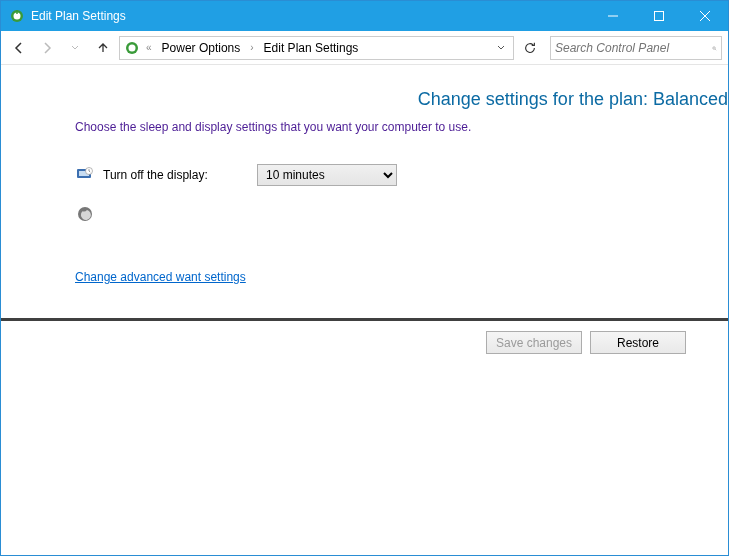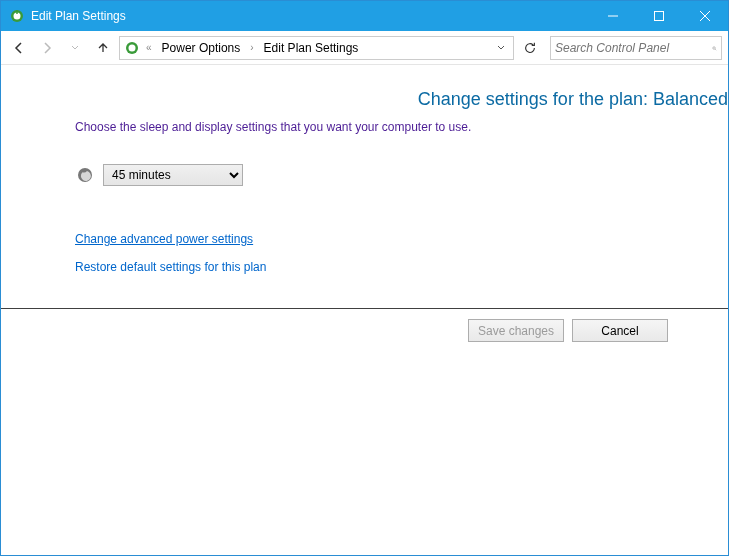--- a/index.html
+++ b/index.html
@@ -95,22 +95,22 @@
   .links a {
     display:block;
     color: #0066cc;
     font-size:12px;
     margin-bottom: 14px;
     width: fit-content;
   }
   .links a.adv { text-decoration: underline; }
   .links a.restore { text-decoration: none; }
   .footer {
-    border-top: 1px solid #404040;
-    padding: 10px 60px 10px 0;
+    border-top: 3px solid #404040;
+    padding: 10px 42px 10px 0;
     display:flex; justify-content:flex-end; gap:8px;
   }
   .footer button {
     width: 96px; height:23px;
     border: 1px solid #adadad;
     background: linear-gradient(#f5f5f5,#e9e9e9);
     font-size:12px;
   }
   .footer button.disabled { color:#9b9b9b; }
 </style>
@@ -199,36 +199,46 @@
         </svg>
     </span>
   </div>
 </div>
 
 <div class="content">
   <div class="main">
     <h1 class="heading">Change settings for the plan: Balanced</h1>
     <div class="subdesc">Choose the sleep and display settings that you want your computer to use.</div>
 
+    <div class="row">
+      <span class="ic">
+        <svg viewBox="0 0 20 20">
+            <rect x="2" y="4" width="14" height="9" rx="1" fill="#3c6fb0"></rect>
+            <rect x="4" y="6" width="10" height="5" fill="#c8ddf2"></rect>
+            <circle cx="14" cy="6" r="3.5" fill="#fff" stroke="#888" stroke-width="0.6"></circle>
+            <path d="M14 4.2V6l1.2 1" stroke="#666" stroke-width="0.7" fill="none"></path>
+          </svg>
+      </span>
+      <label>Turn off the display:</label>
+      <select>
+        <option>10 minutes</option>
+      </select>
+    </div>
 
     <div class="row">
       <span class="ic">
         <svg viewBox="0 0 20 20">
             <circle cx="10" cy="10" r="7" fill="#777"></circle>
             <path d="M12 6a5 5 0 1 1-4.5 1.2A4 4 0 0 0 12 6z" fill="#d6d6d6"></path>
           </svg>
       </span>
-      <select>
-        <option>45 minutes</option>
-      </select>
     </div>
 
     <div class="links">
-      <a href="#" class="adv">Change advanced power settings</a>
-      <a href="#" class="restore">Restore default settings for this plan</a>
+      <a href="#" class="adv">Change advanced want settings</a>
     </div>
   </div>
 
   <div class="footer">
     <button class="disabled" disabled="">Save changes</button>
-    <button>Cancel</button>
+    <button>Restore</button>
   </div>
 </div>
 
 </body></html>

